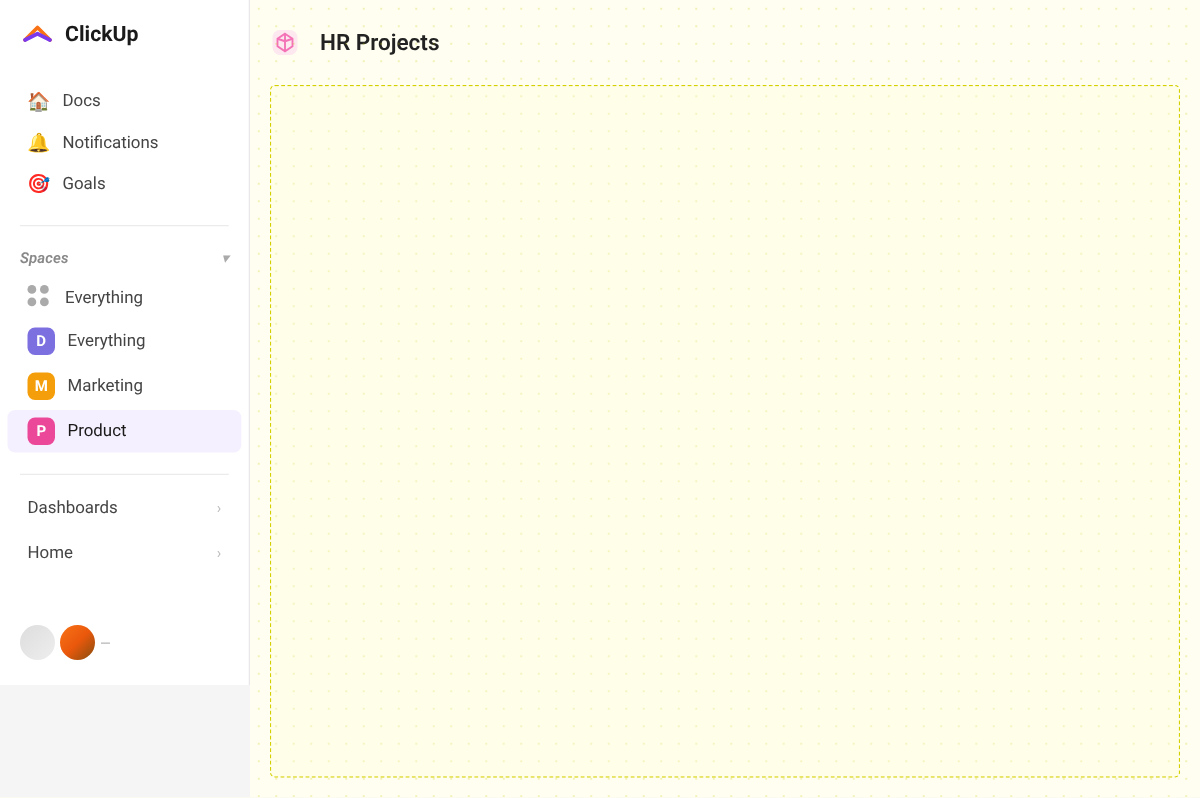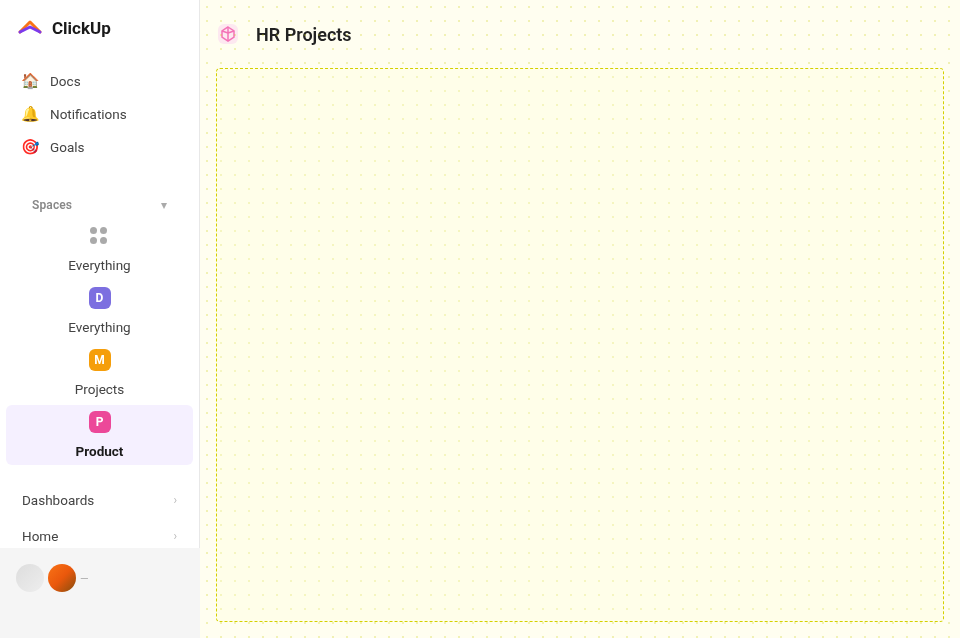--- a/index.html
+++ b/index.html
@@ -72,22 +72,23 @@
     .divider {
       height: 1px;
       background: #ebebeb;
       margin: 8px 16px;
     }
 
     .section-header {
       display: flex;
       align-items: center;
       justify-content: space-between;
-      padding: 8px 32px 6px;
+      padding: 8px 16px 6px;
       margin: 2px 0;
+      font-style: italic;
     }
 
     .section-header-label {
       font-size: 12px;
       font-weight: 600;
       color: #888;
       text-transform: none;
       letter-spacing: 0.01em;
     }
 
@@ -100,29 +101,28 @@
     .space-item {
       display: flex;
       align-items: center;
       padding: 6px 16px;
       gap: 10px;
       cursor: pointer;
       font-size: 13.5px;
       color: #444;
       border-radius: 6px;
       margin: 1px 6px;
-      flex-direction: column;
     }
 
     .space-item.active {
       background: #f5f0ff;
     }
 
     .space-item.active .space-label {
-      font-weight: 700;
+      font-weight: 400;
       color: #1a1a1a;
     }
 
     .space-badge {
       width: 22px;
       height: 22px;
       border-radius: 6px;
       display: flex;
       align-items: center;
       justify-content: center;
@@ -310,21 +310,21 @@
     <div class="space-badge" style="background:#7c6fe0;">
       <span>D</span>
     </div>
     <span class="space-label">Everything</span>
   </div>
 
   <div class="space-item">
     <div class="space-badge" style="background:#f59e0b;">
       <span>M</span>
     </div>
-    <span class="space-label">Projects</span>
+    <span class="space-label">Marketing</span>
   </div>
 
   <div class="space-item active">
     <div class="space-badge" style="background:#ec4899;">
       <span>P</span>
     </div>
     <span class="space-label">Product</span>
   </div>
 
   <div style="height:8px;"></div>

